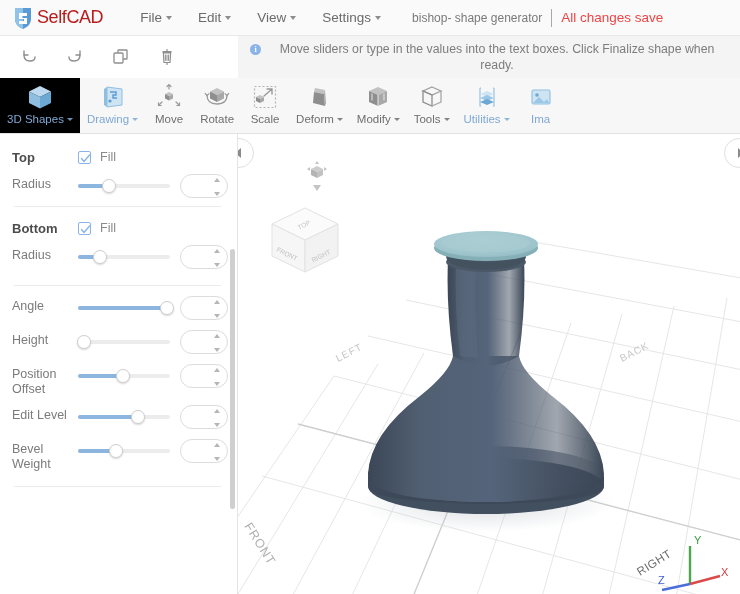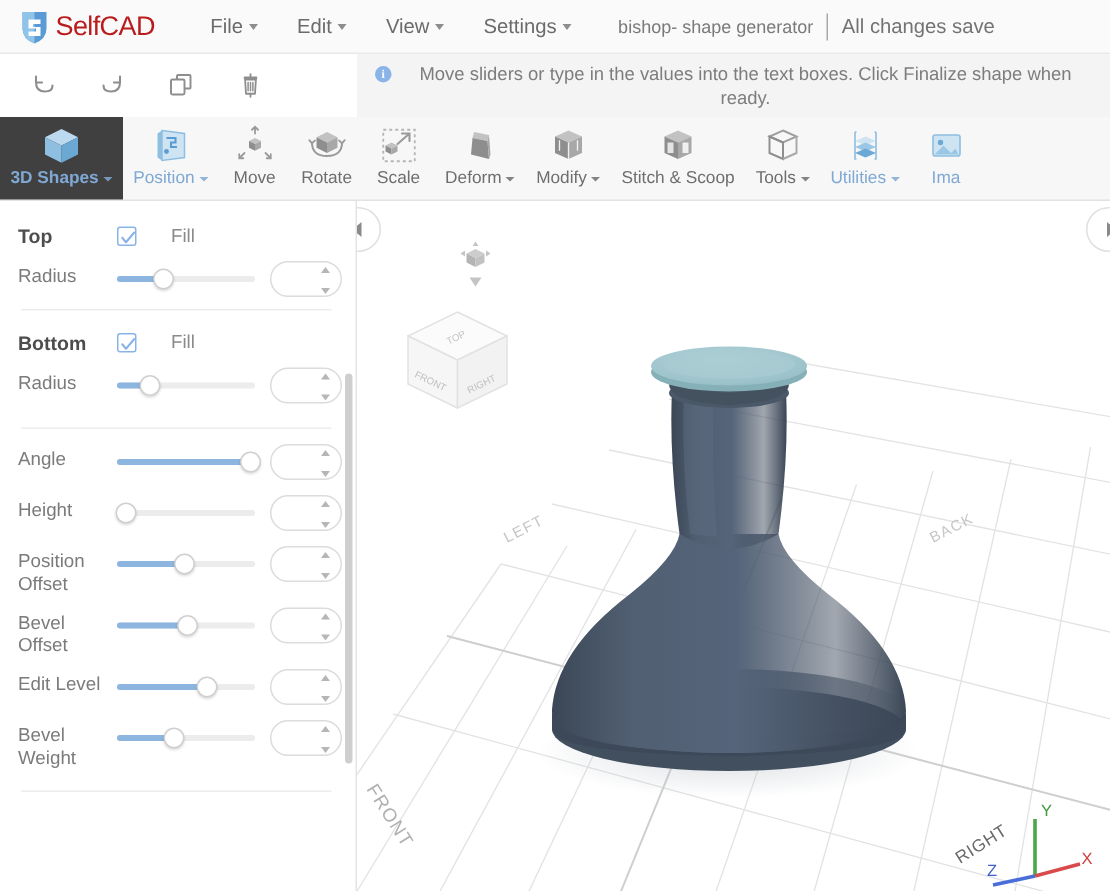--- a/index.html
+++ b/index.html
@@ -32,21 +32,21 @@
     width: 0; height: 0; border-left: 3.5px solid transparent;
     border-right: 3.5px solid transparent; border-top: 4px solid #8d8d8d;
     display: inline-block;
   }
   .doc-title {
     font-size: 12px; color: #7a7a7a; margin-left: 18px; white-space: nowrap;
   }
   .title-sep {
     width: 1px; height: 18px; background: #a8a8a8; margin: 0 9px;
   }
-  .save-status { font-size: 13.5px; color: #737373; white-space: nowrap; }
+  .save-status { font-size: 13.5px; color: #ef4444; white-space: nowrap; }
 
   
   .actionrow {
     position: absolute; top: 36px; left: 0; width: 740px; height: 42px;
     background: #ffffff;
   }
   .act-btns { display: flex; align-items: center; height: 42px; padding-left: 6px; }
   .act-btn {
     width: 46px; height: 42px; display: flex; align-items: center;
     justify-content: center; cursor: pointer;
@@ -74,21 +74,21 @@
   .ribbon {
     position: absolute; top: 78px; left: 0; width: 740px; height: 56px;
     background: #f7f7f7; border-bottom: 1px solid #e2e2e2;
     display: flex; align-items: flex-start; overflow: hidden;
   }
   .tool {
     height: 56px; display: flex; flex-direction: column; align-items: center;
     justify-content: flex-start; padding: 4px 7px 0 7px; cursor: pointer;
     min-width: 48px; position: relative;
   }
-  .tool.active { background: #404040; font-weight: bold; }
+  .tool.active { background: #000000; }
   .tool .ticon { height: 30px; display: flex; align-items: center; }
   .tool .tlabel {
     font-size: 11.5px; color: #6e6e6e; white-space: nowrap;
     display: flex; align-items: center; gap: 3px; margin-top: 1px;
   }
   .tool.blue .tlabel { color: #7fa8d4; }
   .caret-lbl {
     width: 0; height: 0; border-left: 3px solid transparent;
     border-right: 3px solid transparent; border-top: 3.5px solid currentColor;
     display: inline-block; opacity: .85;
@@ -101,21 +101,21 @@
     overflow: hidden;
   }
   .panel-inner { padding: 10px 14px 0 12px; position: relative; }
 
   .grp-head {
     display: flex; align-items: center; height: 26px; margin-bottom: 2px;
   }
   .grp-title {
     font-size: 13px; color: #4d4d4d; font-weight: bold; width: 66px;
   }
-  .chk-wrap { display: flex; align-items: flex-end; gap: 23px; cursor: pointer; }
+  .chk-wrap { display: flex; align-items: flex-end; gap: 9px; cursor: pointer; }
   .chk {
     width: 13px; height: 13px; border: 1px solid #8ab4e8; border-radius: 2px;
     background: #fff; position: relative;
   }
   .chk svg { position: absolute; left: 1px; top: 1px; }
   .chk-lbl { font-size: 12.5px; color: #8a8a8a; }
 
   .row {
     display: flex; align-items: flex-start; min-height: 28px; margin-bottom: 6px;
   }
@@ -290,21 +290,21 @@
     <div class="tool blue">
       <div class="ticon">
         <svg width="30" height="30" viewBox="0 0 30 30">
           <path d="M6 7 L9 5 L9 25 L6 23 Z" fill="#8fbfe0"></path>
           <path d="M9 5 L24 7 L24 23 L9 25 Z" fill="#cfe4f3" stroke="#8fbfe0" stroke-width="1"></path>
           <path d="M12 10 L18 10 L18 13 L15 13 L15 16 L19 16" stroke="#5b9bd5" stroke-width="1.4" fill="none"></path>
           <circle cx="12" cy="19" r="1.6" fill="#5b9bd5"></circle>
         </svg>
       </div>
       <div class="tlabel">
-        <span>Position</span>
+        <span>Drawing</span>
         <span class="caret-lbl"></span>
       </div>
     </div>
 
     <div class="tool">
       <div class="ticon">
         <svg width="30" height="30" viewBox="0 0 30 30">
           <path d="M15 10 L19 12 L15 14 L11 12 Z" fill="#c2c2c2"></path>
           <path d="M11 12 L15 14 L15 18.5 L11 16.5 Z" fill="#8e8e8e"></path>
           <path d="M19 12 L15 14 L15 18.5 L19 16.5 Z" fill="#a8a8a8"></path>
@@ -365,32 +365,20 @@
           <path d="M24 9 L15 13 L15 24 L24 20 Z" fill="#a8a8a8"></path>
           <path d="M15 13 L15 24 M9 11.5 L9 18.5 M21 11.5 L21 18.5" stroke="#f0f0f0" stroke-width="0.9"></path>
         </svg>
       </div>
       <div class="tlabel">
         <span>Modify</span>
         <span class="caret-lbl"></span>
       </div>
     </div>
 
-    <div class="tool">
-      <div class="ticon">
-        <svg width="30" height="30" viewBox="0 0 30 30">
-          <path d="M15 5 L24 9 L15 13 L6 9 Z" fill="#c2c2c2"></path>
-          <path d="M6 9 L15 13 L15 24 L6 20 Z" fill="#8e8e8e"></path>
-          <path d="M24 9 L15 13 L15 24 L24 20 Z" fill="#a8a8a8"></path>
-          <rect x="8" y="13" width="4" height="7" fill="#e4e4e4"></rect>
-          <rect x="18" y="13" width="4" height="7" fill="#f0f0f0"></rect>
-        </svg>
-      </div>
-      <div class="tlabel">Stitch &amp; Scoop</div>
-    </div>
 
     <div class="tool">
       <div class="ticon">
         <svg width="30" height="30" viewBox="0 0 30 30">
           <path d="M15 5 L24 9 L15 13 L6 9 Z" fill="none" stroke="#a0a0a0" stroke-width="1.3"></path>
           <path d="M6 9 L6 20 L15 24 L15 13 Z" fill="none" stroke="#8e8e8e" stroke-width="1.3"></path>
           <path d="M24 9 L24 20 L15 24" fill="none" stroke="#a8a8a8" stroke-width="1.3"></path>
         </svg>
       </div>
       <div class="tlabel">
@@ -534,35 +522,20 @@
         </div>
         <div class="numbox">
           <input class="numval" type="text" readonly="" value="0" style="">
           <span class="spin">
             <i class="up"></i>
             <i class="dn"></i>
           </span>
         </div>
       </div>
 
-      <div class="row">
-        <div class="row-lbl">Bevel Offset</div>
-        <div class="slider">
-          <div class="track"></div>
-          <div class="fill" style="width:46px"></div>
-          <div class="knob" style="left:40px"></div>
-        </div>
-        <div class="numbox">
-          <input class="numval" type="text" readonly="" value="1" style="">
-          <span class="spin">
-            <i class="up"></i>
-            <i class="dn"></i>
-          </span>
-        </div>
-      </div>
 
       <div class="row">
         <div class="row-lbl">Edit Level</div>
         <div class="slider">
           <div class="track"></div>
           <div class="fill" style="width:59px"></div>
           <div class="knob" style="left:53px"></div>
         </div>
         <div class="numbox">
           <input class="numval" type="text" readonly="" value="14" style="">

